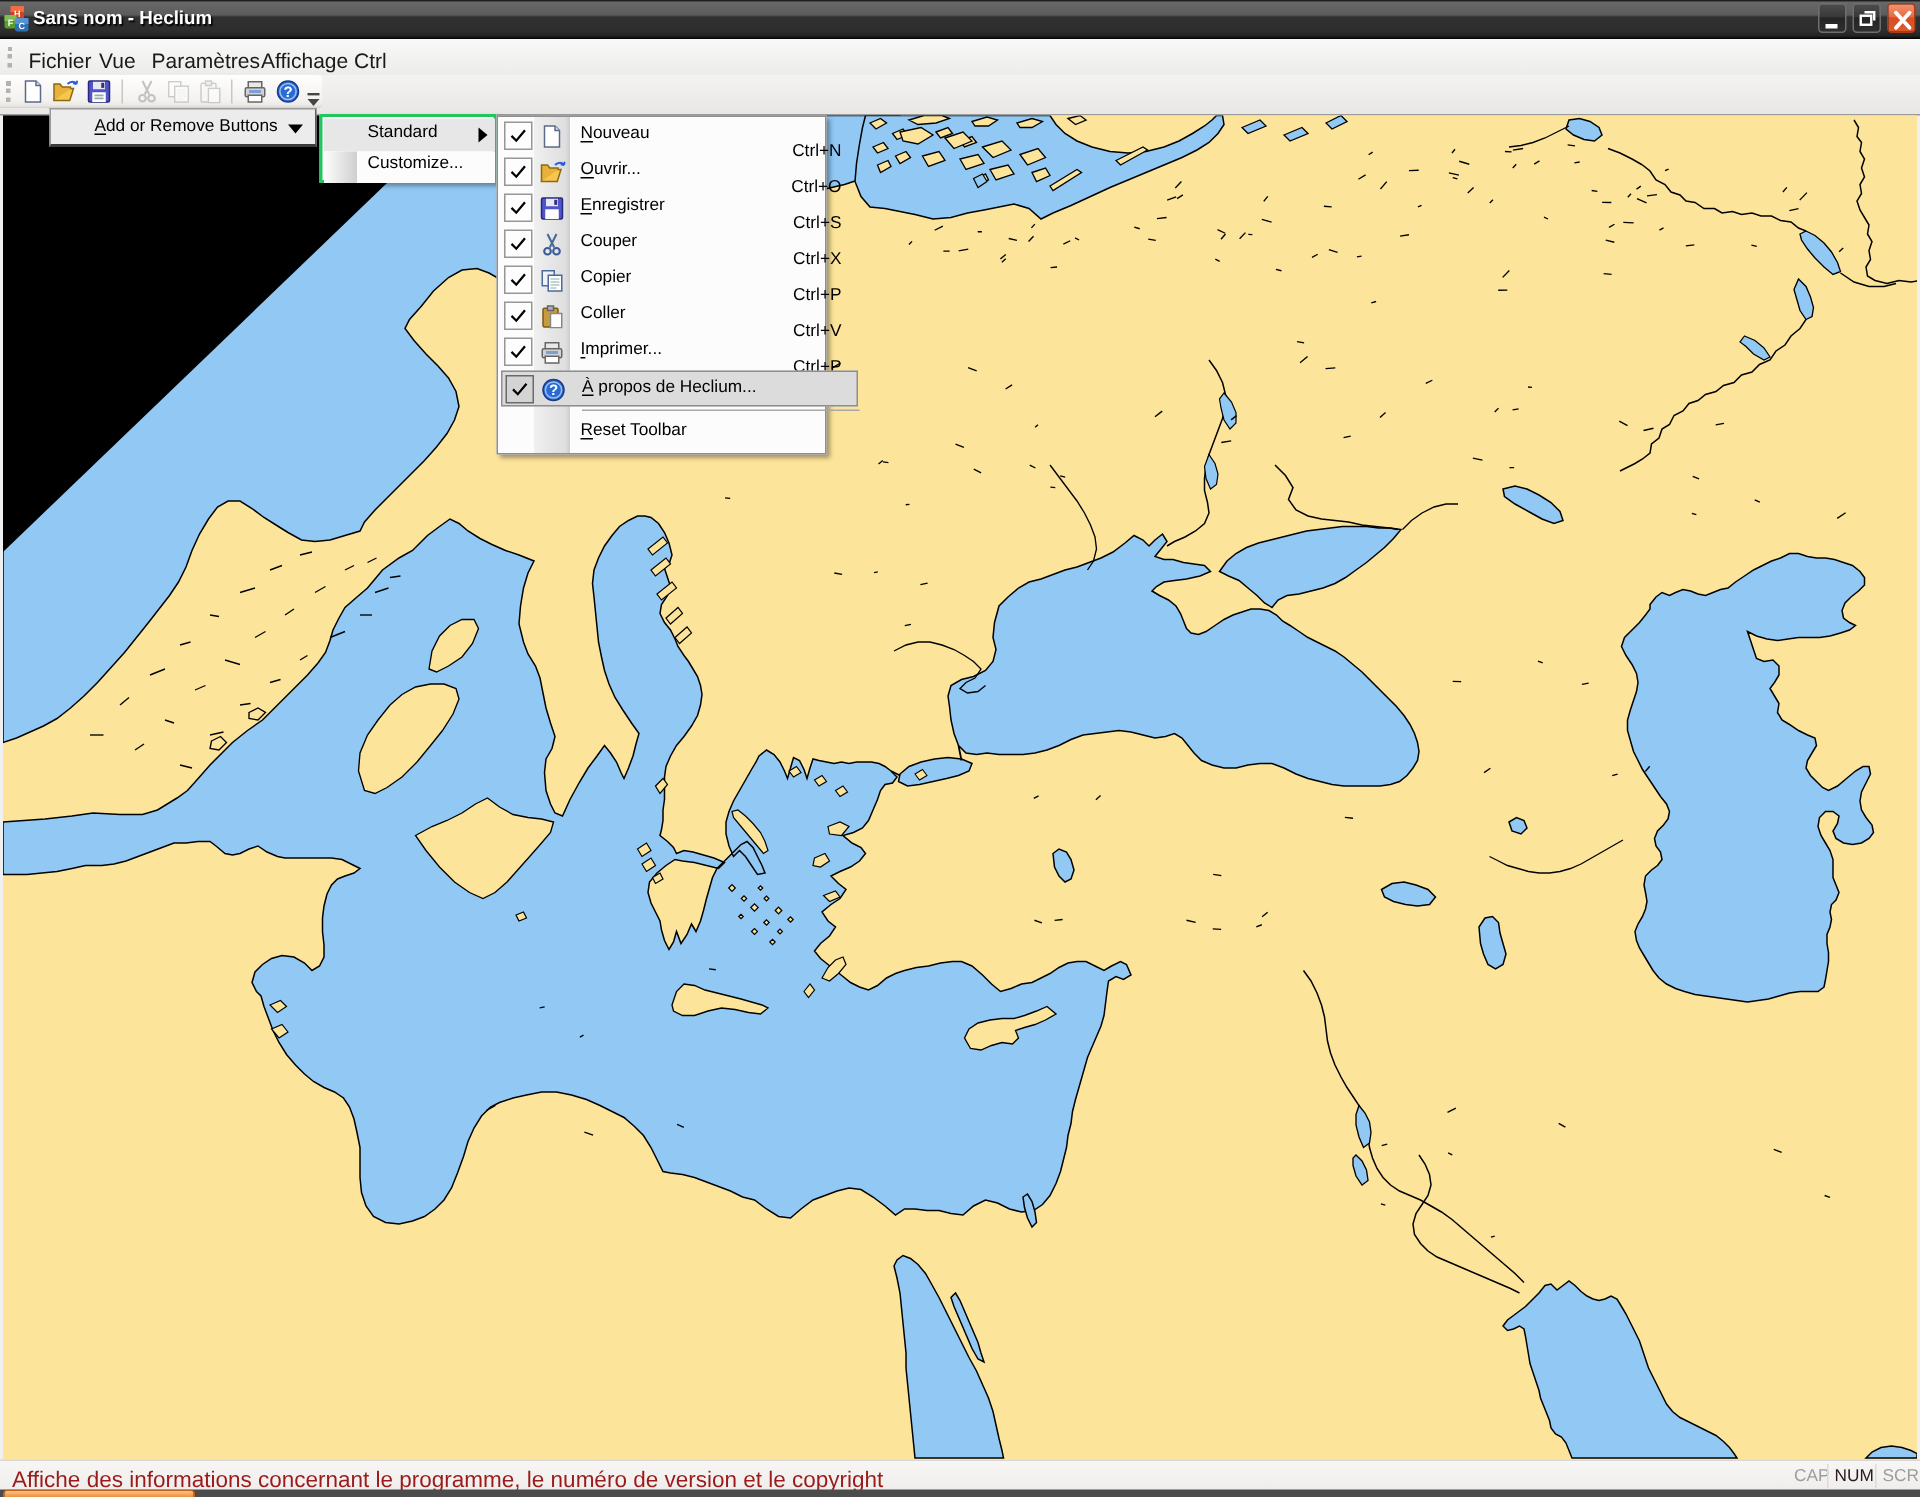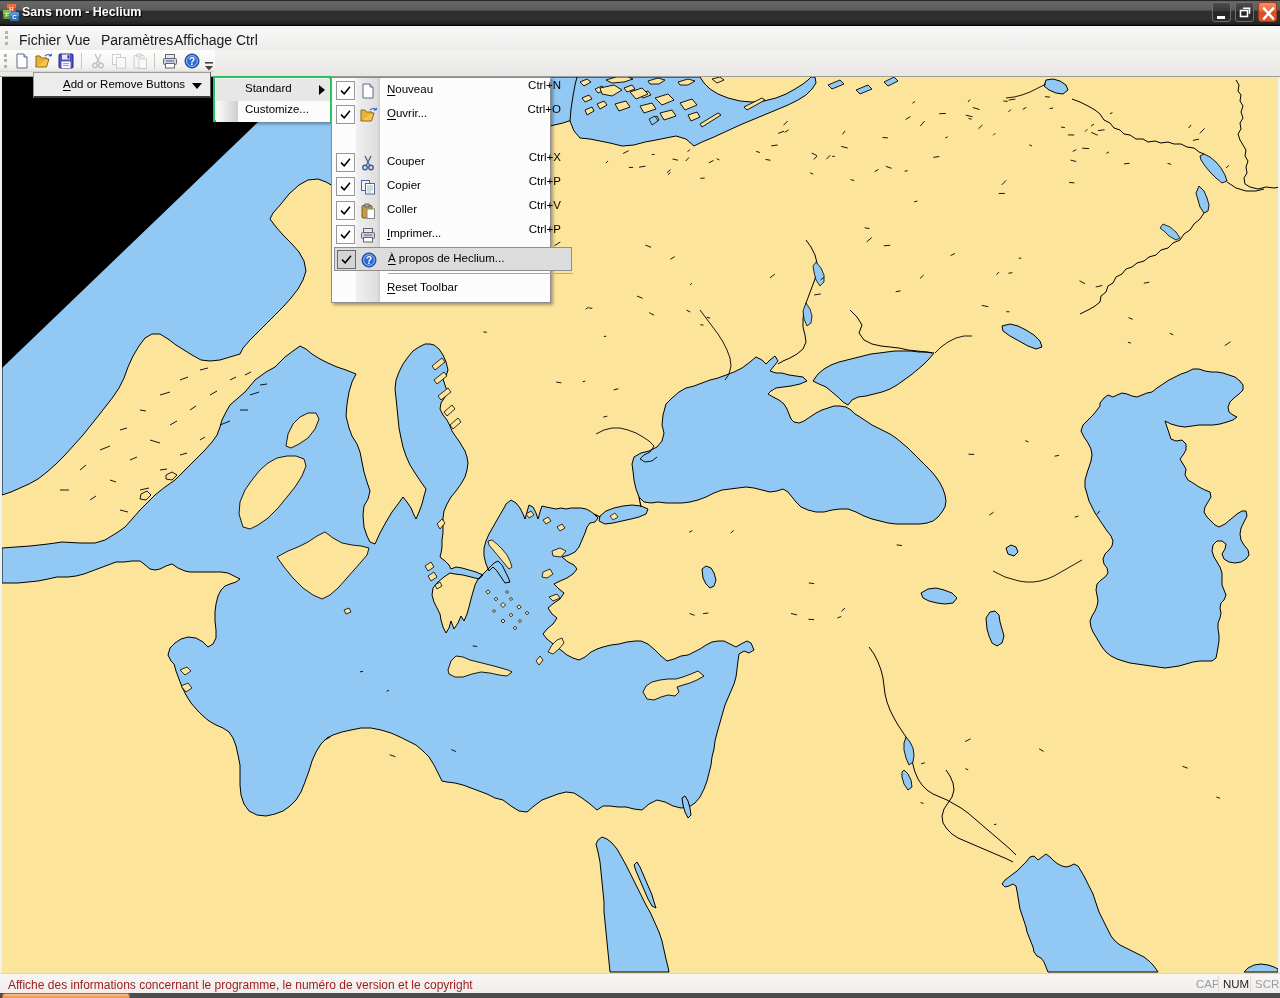--- a/index.html
+++ b/index.html
@@ -54,32 +54,32 @@
 #panel3{position:absolute;left:331px;top:77px;width:220px;height:226px;
  background:#fcfcfc;border:1px solid #8e8e8e;box-shadow:2px 2px 3px rgba(0,0,0,.35);font-size:11.5px}
 #p3gut{position:absolute;left:24px;top:0px;width:24px;height:224px;
  background:linear-gradient(90deg,#f0f0f0,#dedede 88%,#cccccc)}
 .mrow{position:absolute;left:0;width:242px;height:24px}
 .mrow .cb{position:absolute;left:4px;top:2px;width:19px;height:19px;background:#fdfdfd;
  border:1px solid #969696}
 .mrow .ck{position:absolute;left:4px;top:2px;width:19px;height:19px}
 .mrow .ic{position:absolute;left:28px;top:4px;width:16px;height:16px}
 .mrow .lbl{position:absolute;left:55px;top:4px;color:#000}
-.mrow .sc{position:absolute;right:13px;top:0;color:#000}
+.mrow .sc{position:absolute;right:13px;top:16px;color:#000}
 #hirow{background:#dcdcdc;border:1px solid #8e8e8e;left:2px;width:238px;height:24px}
 #hirow .cb{left:2px;border:1px solid #6a6a6a;background:#d4d4d4}
 #hirow .ck{left:2px}
 #hirow .ic{left:26px}
 #hirow .lbl{left:53px}
 #p3sep{position:absolute;left:56px;top:195px;width:185px;height:1px;background:#a8a8a8}
 #p3reset{position:absolute;left:55px;top:203px;font-size:11.5px}
 
 #statusbar{position:absolute;left:0;top:973px;width:1280px;height:20px;
  background:linear-gradient(#f7f6f5,#efeeec);border-top:1px solid #d9d7d3;}
-#stattext{position:absolute;left:8px;top:4px;font-size:12px;color:#9b1b1b}
+#stattext{position:absolute;left:8px;top:4px;font-size:15px;color:#9b1b1b}
 .statkey{position:absolute;top:4px;font-size:11.5px;color:#9c9c9c}
 .statsep{position:absolute;top:2px;width:1px;height:16px;background:#dddbd8}
 #bottomstrip{position:absolute;left:0;top:993px;width:1280px;height:5px;background:#4c4c4c}
 #orangetab{position:absolute;left:2px;top:993px;width:128px;height:5px;
  background:linear-gradient(#fbc38b,#ef8f3a);border:1px solid #b9661c;border-bottom:none;
  border-radius:3px 3px 0 0}
 u{text-decoration:underline;text-underline-offset:2px}
 </style></head>
 <body>
 
@@ -496,20 +496,34 @@
         <path d="M5 9.6 L8.2 12.8 L14 5.8" fill="none" stroke="#000" stroke-width="1.5"></path>
       </svg>
       <svg class="ic" style="width:18px" viewBox="0 0 18 16">
         <path d="M1 14 L3 6 h11 l-2.5 8z" fill="#f7c64c" stroke="#8a6a14"></path>
         <path d="M1 14 V3 h4 l1.5 2H12v1" fill="#e8b23a" stroke="#8a6a14"></path>
         <path d="M10 3c2-2 5-2 6 0m0 0l.5-2.2m-.5 2.2l-2.2-.4" fill="none" stroke="#2a5ada" stroke-width="1.2"></path>
       </svg>
       <span class="lbl"><u>O</u>uvrir...</span>
       <span class="sc">Ctrl+O</span>
     </div>
+<div class="mrow" style="top:49px">
+      <span class="cb"></span>
+      <svg class="ck" viewBox="0 0 19 19">
+        <path d="M5 9.6 L8.2 12.8 L14 5.8" fill="none" stroke="#000" stroke-width="1.5"></path>
+      </svg>
+      <svg class="ic" viewBox="0 0 16 16">
+        <rect x="1" y="1" width="14" height="14" rx="1" fill="#4f55c8" stroke="#28287a"></rect>
+        <rect x="4" y="1.5" width="8" height="5" fill="#e8e8f2"></rect>
+        <rect x="3.5" y="8.5" width="9" height="6.5" fill="#fff"></rect>
+        <rect x="9.5" y="2.2" width="2" height="3.4" fill="#30307a"></rect>
+      </svg>
+      <span class="lbl"><u>E</u>nregistrer</span>
+      <span class="sc">Ctrl+S</span>
+    </div>
 <div class="mrow" style="top:73px">
       <span class="cb"></span>
       <svg class="ck" viewBox="0 0 19 19">
         <path d="M5 9.6 L8.2 12.8 L14 5.8" fill="none" stroke="#000" stroke-width="1.5"></path>
       </svg>
       <svg class="ic" viewBox="0 0 16 16">
         <path d="M5 1 L9.5 10 M11 1 L6.5 10" stroke="#4a6a9a" stroke-width="1.4"></path>
         <circle cx="5" cy="12.5" r="2.2" fill="none" stroke="#3a5a9a" stroke-width="1.4"></circle>
         <circle cx="11" cy="12.5" r="2.2" fill="none" stroke="#3a5a9a" stroke-width="1.4"></circle>
       </svg>

